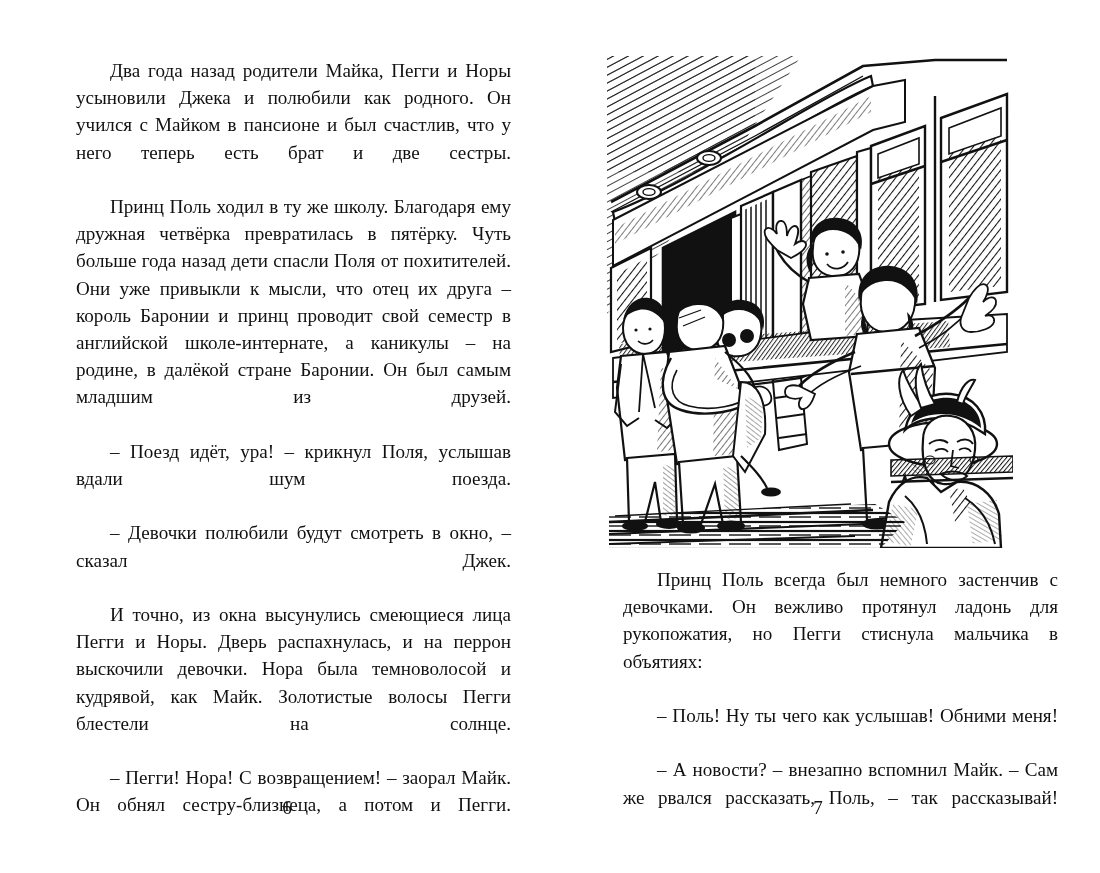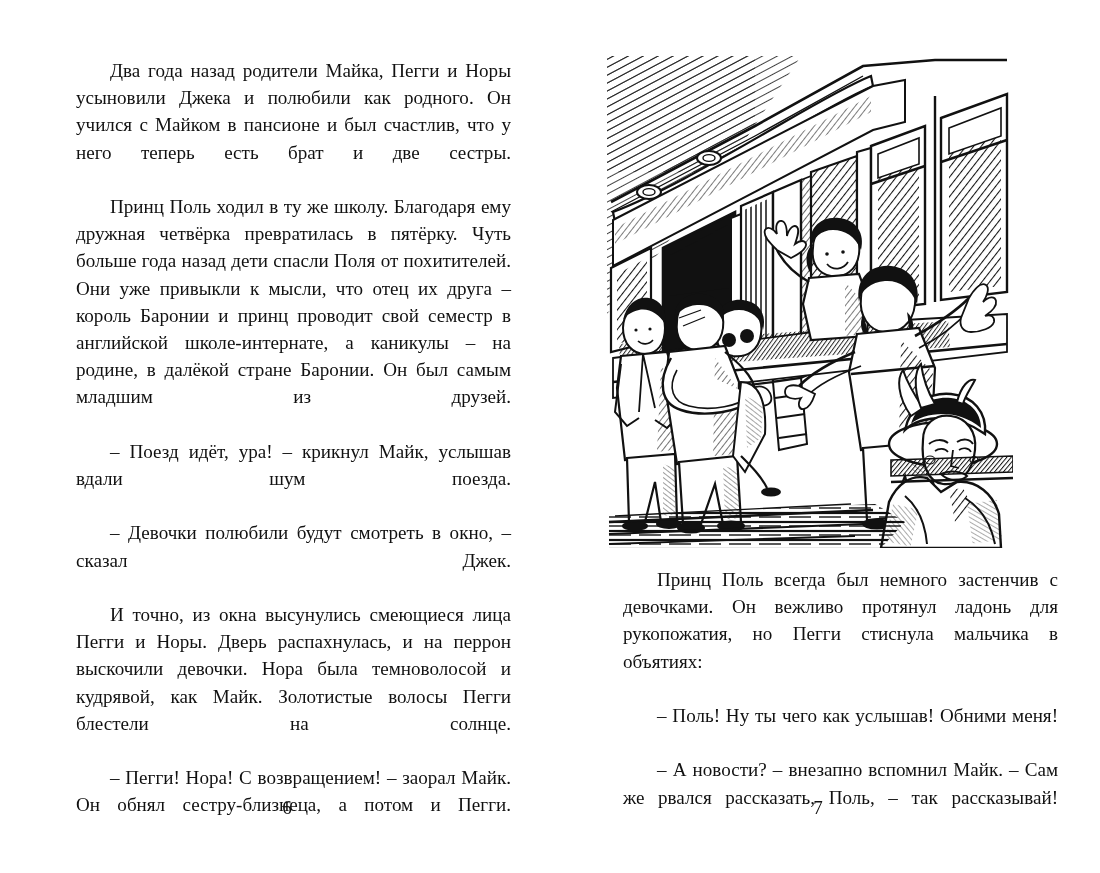--- a/index.html
+++ b/index.html
@@ -83,21 +83,21 @@
 </style>
 </head>
 <body>
 
 <div class="spread">
 
   <div class="page page-left">
     <div class="textblock">
       <p>Два года назад родители Майка, Пегги и Норы усыновили Джека и полюбили как родного. Он учился с Майком в пансионе и был счастлив, что у него теперь есть брат и две сестры.</p>
       <p>Принц Поль ходил в ту же школу. Благодаря ему дружная четвёрка превратилась в пятёрку. Чуть больше года назад дети спасли Поля от похитителей. Они уже привыкли к мысли, что отец их друга – король Баронии и принц проводит свой семестр в английской школе-интернате, а каникулы – на родине, в далёкой стране Баронии. Он был самым младшим из друзей.</p>
-      <p>– Поезд идёт, ура! – крикнул Майк, услышав вдали шум поезда.</p>
+      <p>– Поезд идёт, ура! – крикнул Поля, услышав вдали шум поезда.</p>
       <p>– Девочки полюбили будут смотреть в окно, – сказал Джек.</p>
       <p>И точно, из окна высунулись смеющиеся лица Пегги и Норы. Дверь распахнулась, и на перрон выскочили девочки. Нора была темноволосой и кудрявой, как Майк. Золотистые волосы Пегги блестели на солнце.</p>
       <p>– Пегги! Нора! С возвращением! – заорал Майк. Он обнял сестру-близнеца, а потом и Пегги.</p>
 
     </div>
   </div>
   <div class="folio folio-left">6</div>
 
   <div class="illustration">
     <svg viewBox="0 0 408 496" xmlns="http://www.w3.org/2000/svg" shape-rendering="geometricPrecision">

